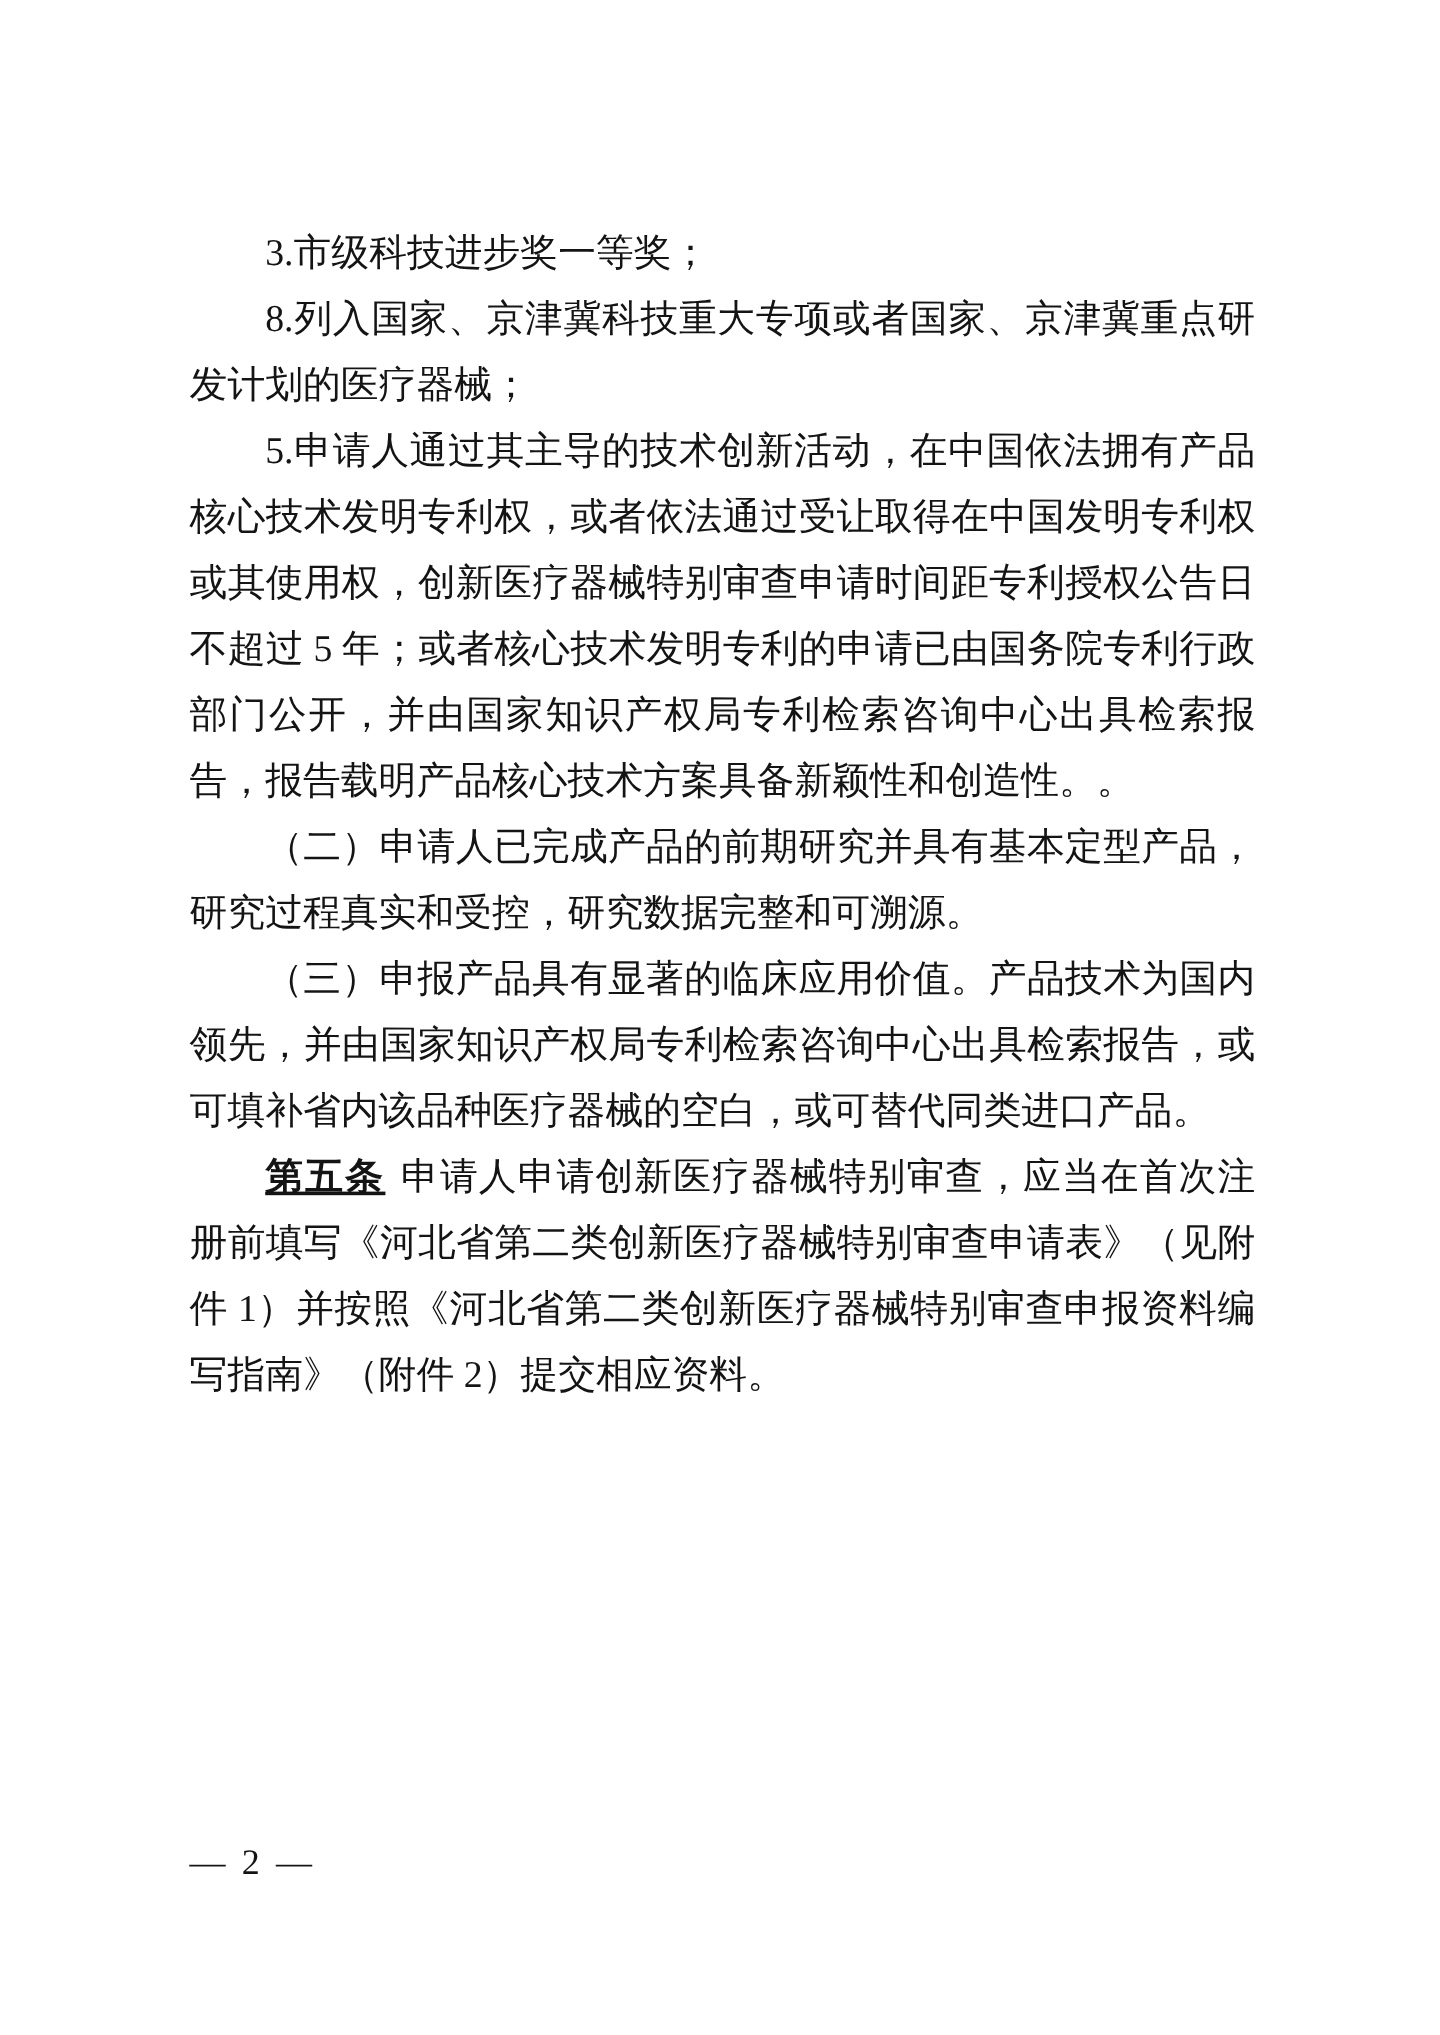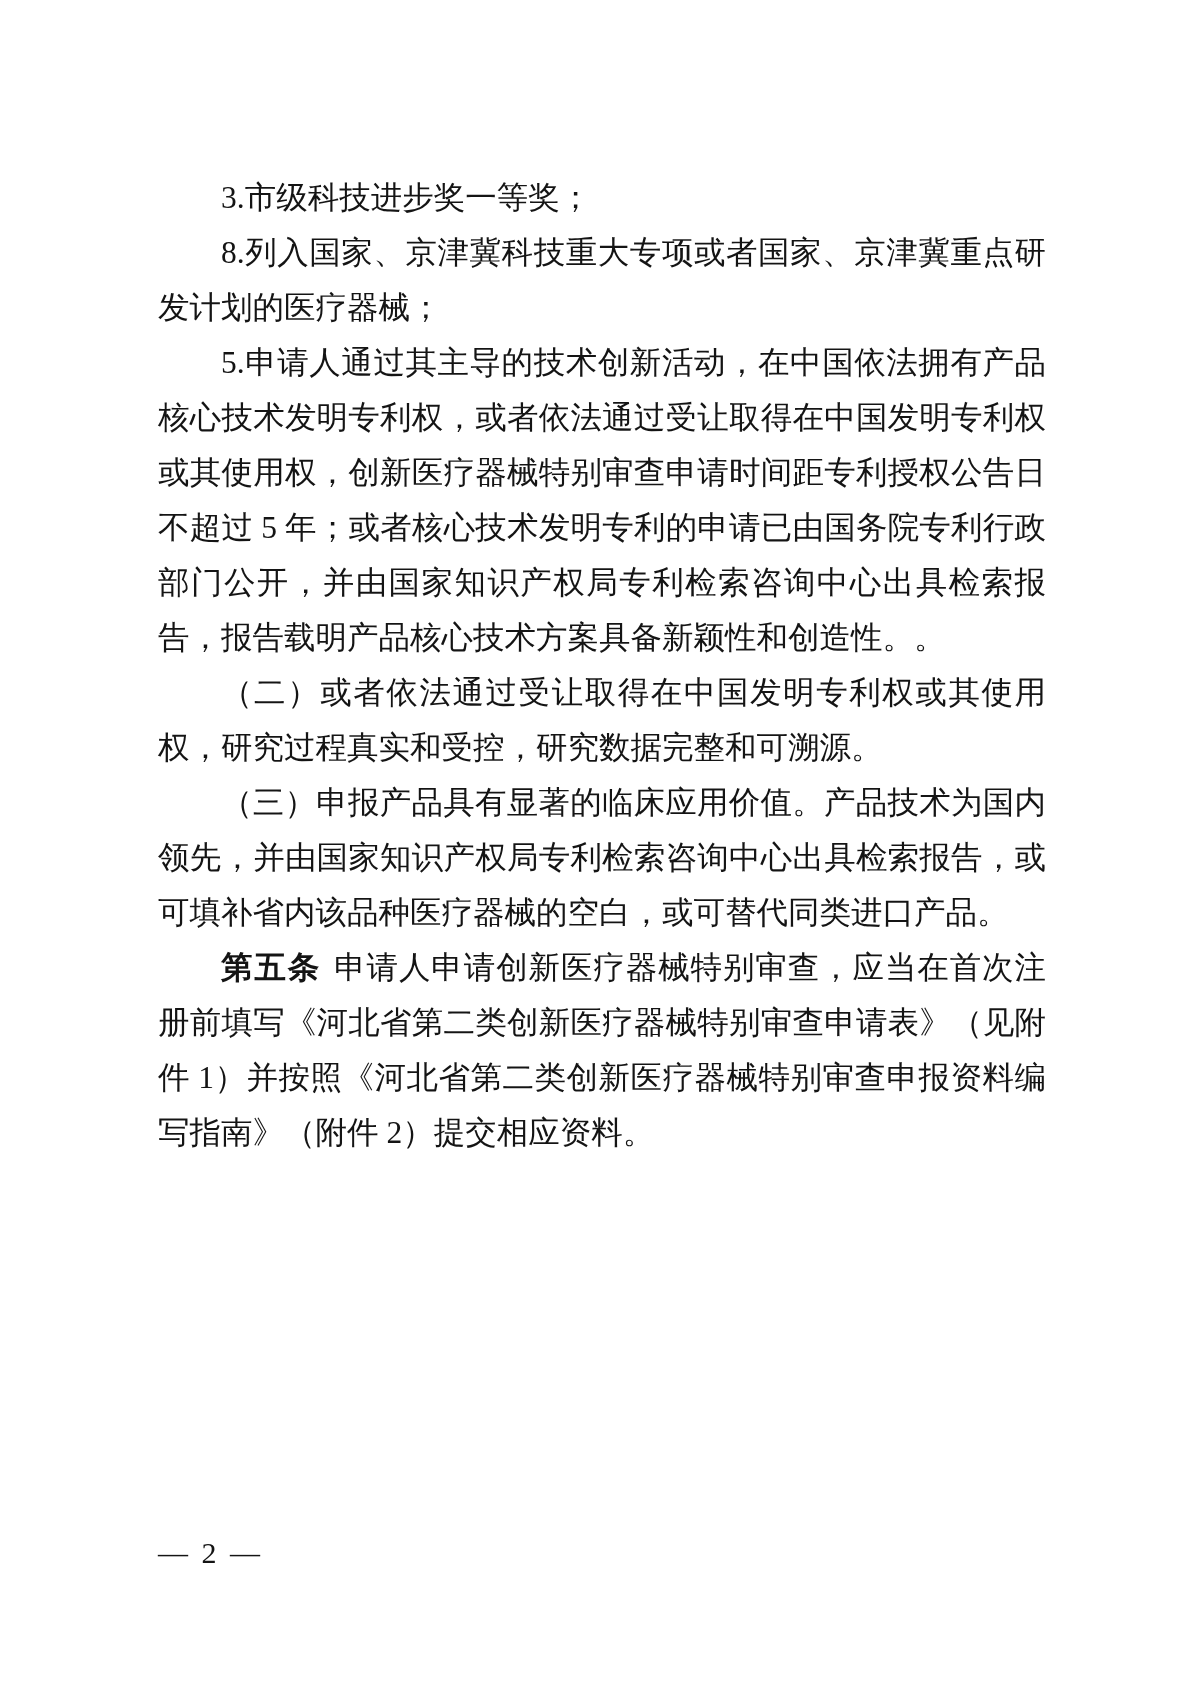--- a/index.html
+++ b/index.html
@@ -12,56 +12,57 @@
     width: 1200px;
     height: 1696px;
     background: #ffffff;
     overflow: hidden;
     font-family: "Liberation Serif", serif;
     color: #141414;
   }
   .doc-body {
     position: absolute;
     left: 158px;
-    top: 170px;
+    top: 183px;
     width: 888px;
     font-size: 31.5px;
     line-height: 55px;
     text-align: justify;
     line-break: strict;
   }
   p.para {
     margin: 0;
     padding: 0;
     text-indent: 2em;
   }
   .article-label {
     font-family: "Liberation Sans", sans-serif;
     font-weight: 700;
     margin-right: 13px;
     letter-spacing: 1px;
+    text-decoration: underline;
   }
   .page-footer {
     position: absolute;
     left: 158px;
     top: 1533px;
     font-size: 30px;
     line-height: 40px;
     letter-spacing: 3px;
     color: #141414;
   }
 </style>
 </head>
 <body>
 
 <div class="page">
   <div class="doc-body">
       <p class="para">3.市级科技进步奖一等奖；</p>
       <p class="para">8.列入国家、京津冀科技重大专项或者国家、京津冀重点研发计划的医疗器械；</p>
       <p class="para">5.申请人通过其主导的技术创新活动，在中国依法拥有产品核心技术发明专利权，或者依法通过受让取得在中国发明专利权或其使用权，创新医疗器械特别审查申请时间距专利授权公告日不超过 5 年；或者核心技术发明专利的申请已由国务院专利行政部门公开，并由国家知识产权局专利检索咨询中心出具检索报告，报告载明产品核心技术方案具备新颖性和创造性。。</p>
-      <p class="para">（二）或者依法通过受让取得在中国发明专利权或其使用权，研究过程真实和受控，研究数据完整和可溯源。</p>
+      <p class="para">（二）申请人已完成产品的前期研究并具有基本定型产品，研究过程真实和受控，研究数据完整和可溯源。</p>
       <p class="para">（三）申报产品具有显著的临床应用价值。产品技术为国内领先，并由国家知识产权局专利检索咨询中心出具检索报告，或可填补省内该品种医疗器械的空白，或可替代同类进口产品。</p>
       <p class="para"><span class="article-label">第五条</span>申请人申请创新医疗器械特别审查，应当在首次注册前填写《河北省第二类创新医疗器械特别审查申请表》（见附件 1）并按照《河北省第二类创新医疗器械特别审查申报资料编写指南》（附件 2）提交相应资料。</p>
     </div>
   <div class="page-footer">
     <span>— 2 —</span>
   </div>
 </div>
 
 </body></html>

